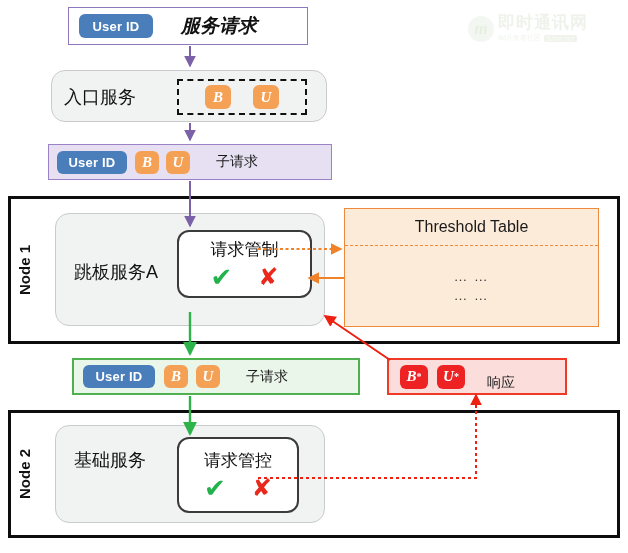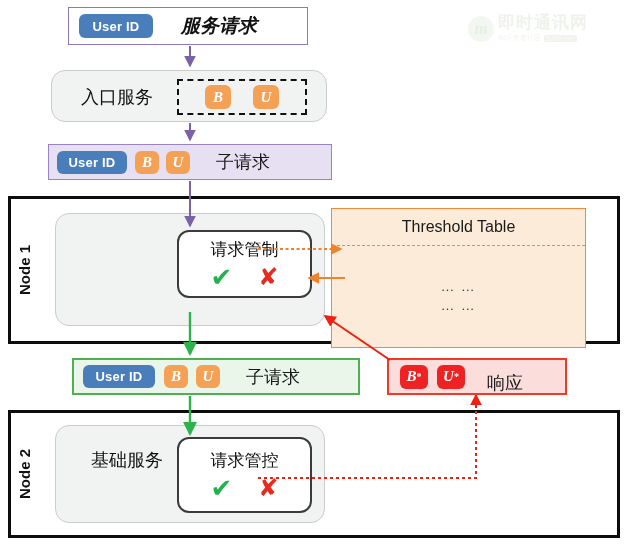--- a/index.html
+++ b/index.html
@@ -17,32 +17,32 @@
               font-size:15px;font-weight:bold;}
   .badge-star sup{font-size:10px;font-style:normal;vertical-align:super;}
 
   
   .msgbox{display:flex;align-items:center;}
   .msg-purple-outline{border:1.5px solid #8f77bb;background:#ffffff;}
   .msg-purple-fill{border:1.5px solid #9b82c6;background:#e6e0f2;}
   .msg-green{border:2px solid #4fb050;background:#eaf6e9;}
   .msg-red{border:2px solid #f03a26;background:#fbdedb;}
 
-  .cn-label{font-size:18px;color:#1a1a1a;font-weight:500;}
+  .cn-label{font-size:14px;color:#1a1a1a;font-weight:500;}
   .cn-italic{font-style:italic;font-weight:bold;font-size:19px;color:#111;}
 
   
   .svc-outer{border:1.2px solid #c9cbcc;background:#f1f2f2;border-radius:14px;}
   .svc-inner{border:2.2px solid #3b3b3b;background:#ffffff;border-radius:12px;
              display:flex;flex-direction:column;align-items:center;justify-content:center;}
   .svc-inner .ttl{font-size:17px;color:#111;margin-bottom:2px;}
   .marks{display:flex;align-items:center;justify-content:center;gap:26px;margin-top:1px;}
   .check{color:#22b24c;font-size:26px;font-weight:bold;line-height:1;}
   .cross{color:#e8291c;font-size:24px;font-weight:bold;line-height:1;}
-  .svc-name{font-size:18px;color:#111;margin-left:17px;}
+  .svc-name{font-size:18px;color:#111;}
 
   
   .node{border:3px solid #0d0d0d;background:#ffffff;}
   .node-label{font-size:15px;font-weight:bold;color:#111;
               writing-mode:vertical-rl;transform:rotate(180deg);
               display:flex;align-items:center;justify-content:center;}
 
   
   .dashgroup{border:2.2px dashed #111;background:transparent;
              display:flex;align-items:center;justify-content:center;gap:22px;}
@@ -111,30 +111,31 @@
   <div class="badge badge-userid" style="width:70px;height:23px;">User ID</div>
   <div class="badge badge-bu" style="width:24px;height:23px;margin-left:8px;">B</div>
   <div class="badge badge-bu" style="width:24px;height:23px;margin-left:7px;">U</div>
   <div class="cn-label" style="margin-left:26px;">子请求</div>
 </div>
 
 <div class="abs node" style="left:8px;top:196px;width:612px;height:148px;"></div>
 <div class="abs node-label" style="left:12px;top:232px;width:24px;height:76px;">Node 1</div>
 
 <div class="abs svc-outer" style="left:55px;top:213px;width:270px;height:113px;">
+  <div class="abs svc-name" style="left:18px;top:46px;">跳板服务A</div>
   <div class="abs svc-inner" style="left:121px;top:16px;width:135px;height:68px;">
     <div class="ttl">请求管制</div>
     <div class="marks">
       <span class="check">✔</span>
       <span class="cross">✘</span>
     </div>
   </div>
 </div>
 
-<div class="abs thr" style="left:331px;top:208px;width:255px;height:140px;">
+<div class="abs thr" style="left:344px;top:208px;width:255px;height:119px;">
   <div class="thr-head">Threshold Table</div>
   <div class="thr-body">
     <div class="thr-row dots">… …</div>
     <div class="thr-row dots">… …</div>
   </div>
 </div>
 
 <div class="abs msgbox msg-green" style="left:72px;top:358px;width:288px;height:37px;padding-left:9px;">
   <div class="badge badge-userid" style="width:72px;height:23px;">User ID</div>
   <div class="badge badge-bu" style="width:24px;height:23px;margin-left:9px;">B</div>
@@ -146,21 +147,21 @@
   <div class="badge badge-star" style="width:28px;height:24px;">B<sup>*</sup></div>
   <div class="badge badge-star" style="width:28px;height:24px;margin-left:9px;">U<sup>*</sup></div>
   <div class="cn-label" style="margin-left:22px;margin-top:12px;">响应</div>
 </div>
 
 <div class="abs node" style="left:8px;top:410px;width:612px;height:128px;"></div>
 <div class="abs node-label" style="left:12px;top:436px;width:24px;height:76px;">Node 2</div>
 
 <div class="abs svc-outer" style="left:55px;top:425px;width:270px;height:98px;">
   <div class="abs svc-name" style="left:18px;top:22px;">基础服务</div>
-  <div class="abs svc-inner" style="left:121px;top:11px;width:135px;height:76px;">
+  <div class="abs svc-inner" style="left:121px;top:11px;width:122px;height:76px;">
     <div class="ttl">请求管控</div>
     <div class="marks">
       <span class="check">✔</span>
       <span class="cross">✘</span>
     </div>
   </div>
 </div>
 
 <svg class="ovl">
   <defs>

